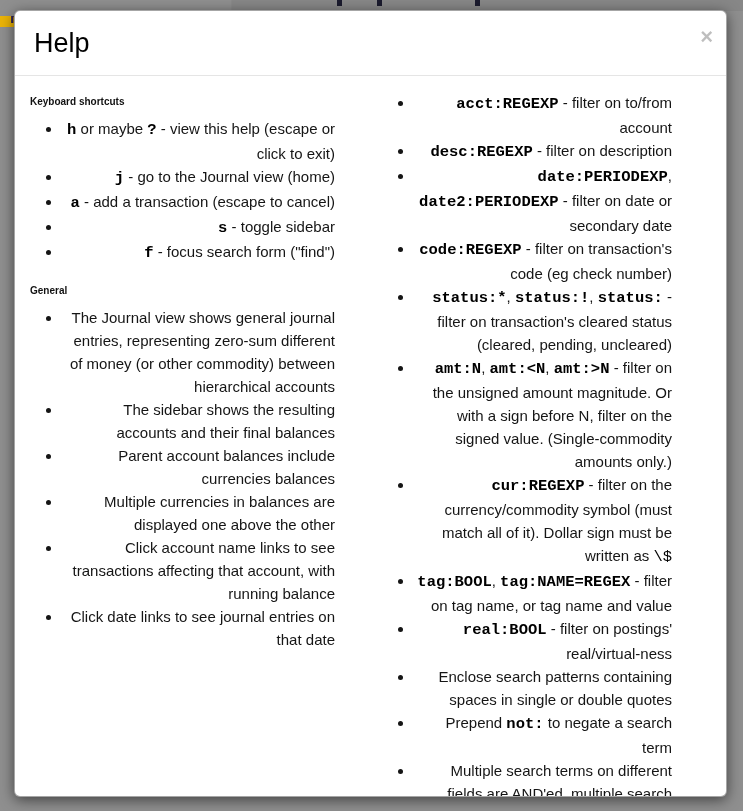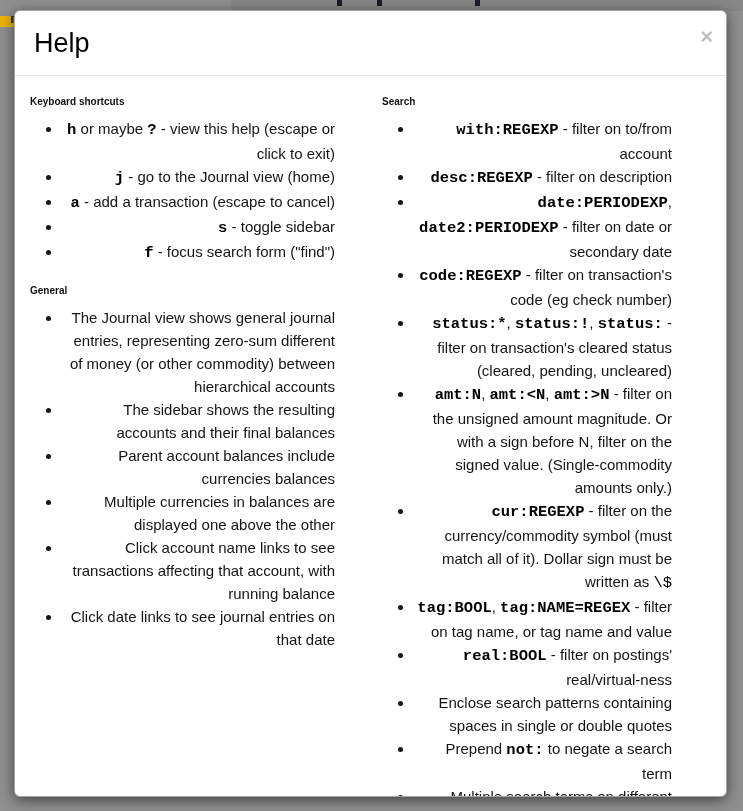--- a/index.html
+++ b/index.html
@@ -115,23 +115,22 @@
         <ul class="help-list">
           <li>The Journal view shows general journal entries, representing zero-sum different of money (or other commodity) between hierarchical accounts</li>
           <li>The sidebar shows the resulting accounts and their final balances</li>
           <li>Parent account balances include currencies balances</li>
           <li>Multiple currencies in balances are displayed one above the other</li>
           <li>Click account name links to see transactions affecting that account, with running balance</li>
           <li>Click date links to see journal entries on that date</li>
         </ul>
       </div>
     <div class="col col-right">
-        <h4 class="sec-h">Search</h4>
         <ul class="help-list">
-          <li><code>with:REGEXP</code> - filter on to/from account</li>
+          <li><code>acct:REGEXP</code> - filter on to/from account</li>
           <li><code>desc:REGEXP</code> - filter on description</li>
           <li><code>date:PERIODEXP</code>, <code>date2:PERIODEXP</code> - filter on date or secondary date</li>
           <li><code>code:REGEXP</code> - filter on transaction's code (eg check number)</li>
           <li><code>status:*</code>, <code>status:!</code>, <code>status:</code> - filter on transaction's cleared status (cleared, pending, uncleared)</li>
           <li><code>amt:N</code>, <code>amt:&lt;N</code>, <code>amt:&gt;N</code> - filter on the unsigned amount magnitude. Or with a sign before N, filter on the signed value. (Single-commodity amounts only.)</li>
           <li><code>cur:REGEXP</code> - filter on the currency/commodity symbol (must match all of it). Dollar sign must be written as <code class="nb">\$</code></li>
           <li><code>tag:BOOL</code>, <code>tag:NAME=REGEX</code> - filter on tag name, or tag name and value</li>
           <li><code>real:BOOL</code> - filter on postings' real/virtual-ness</li>
           <li>Enclose search patterns containing spaces in single or double quotes</li>
           <li>Prepend <code>not:</code> to negate a search term</li>

